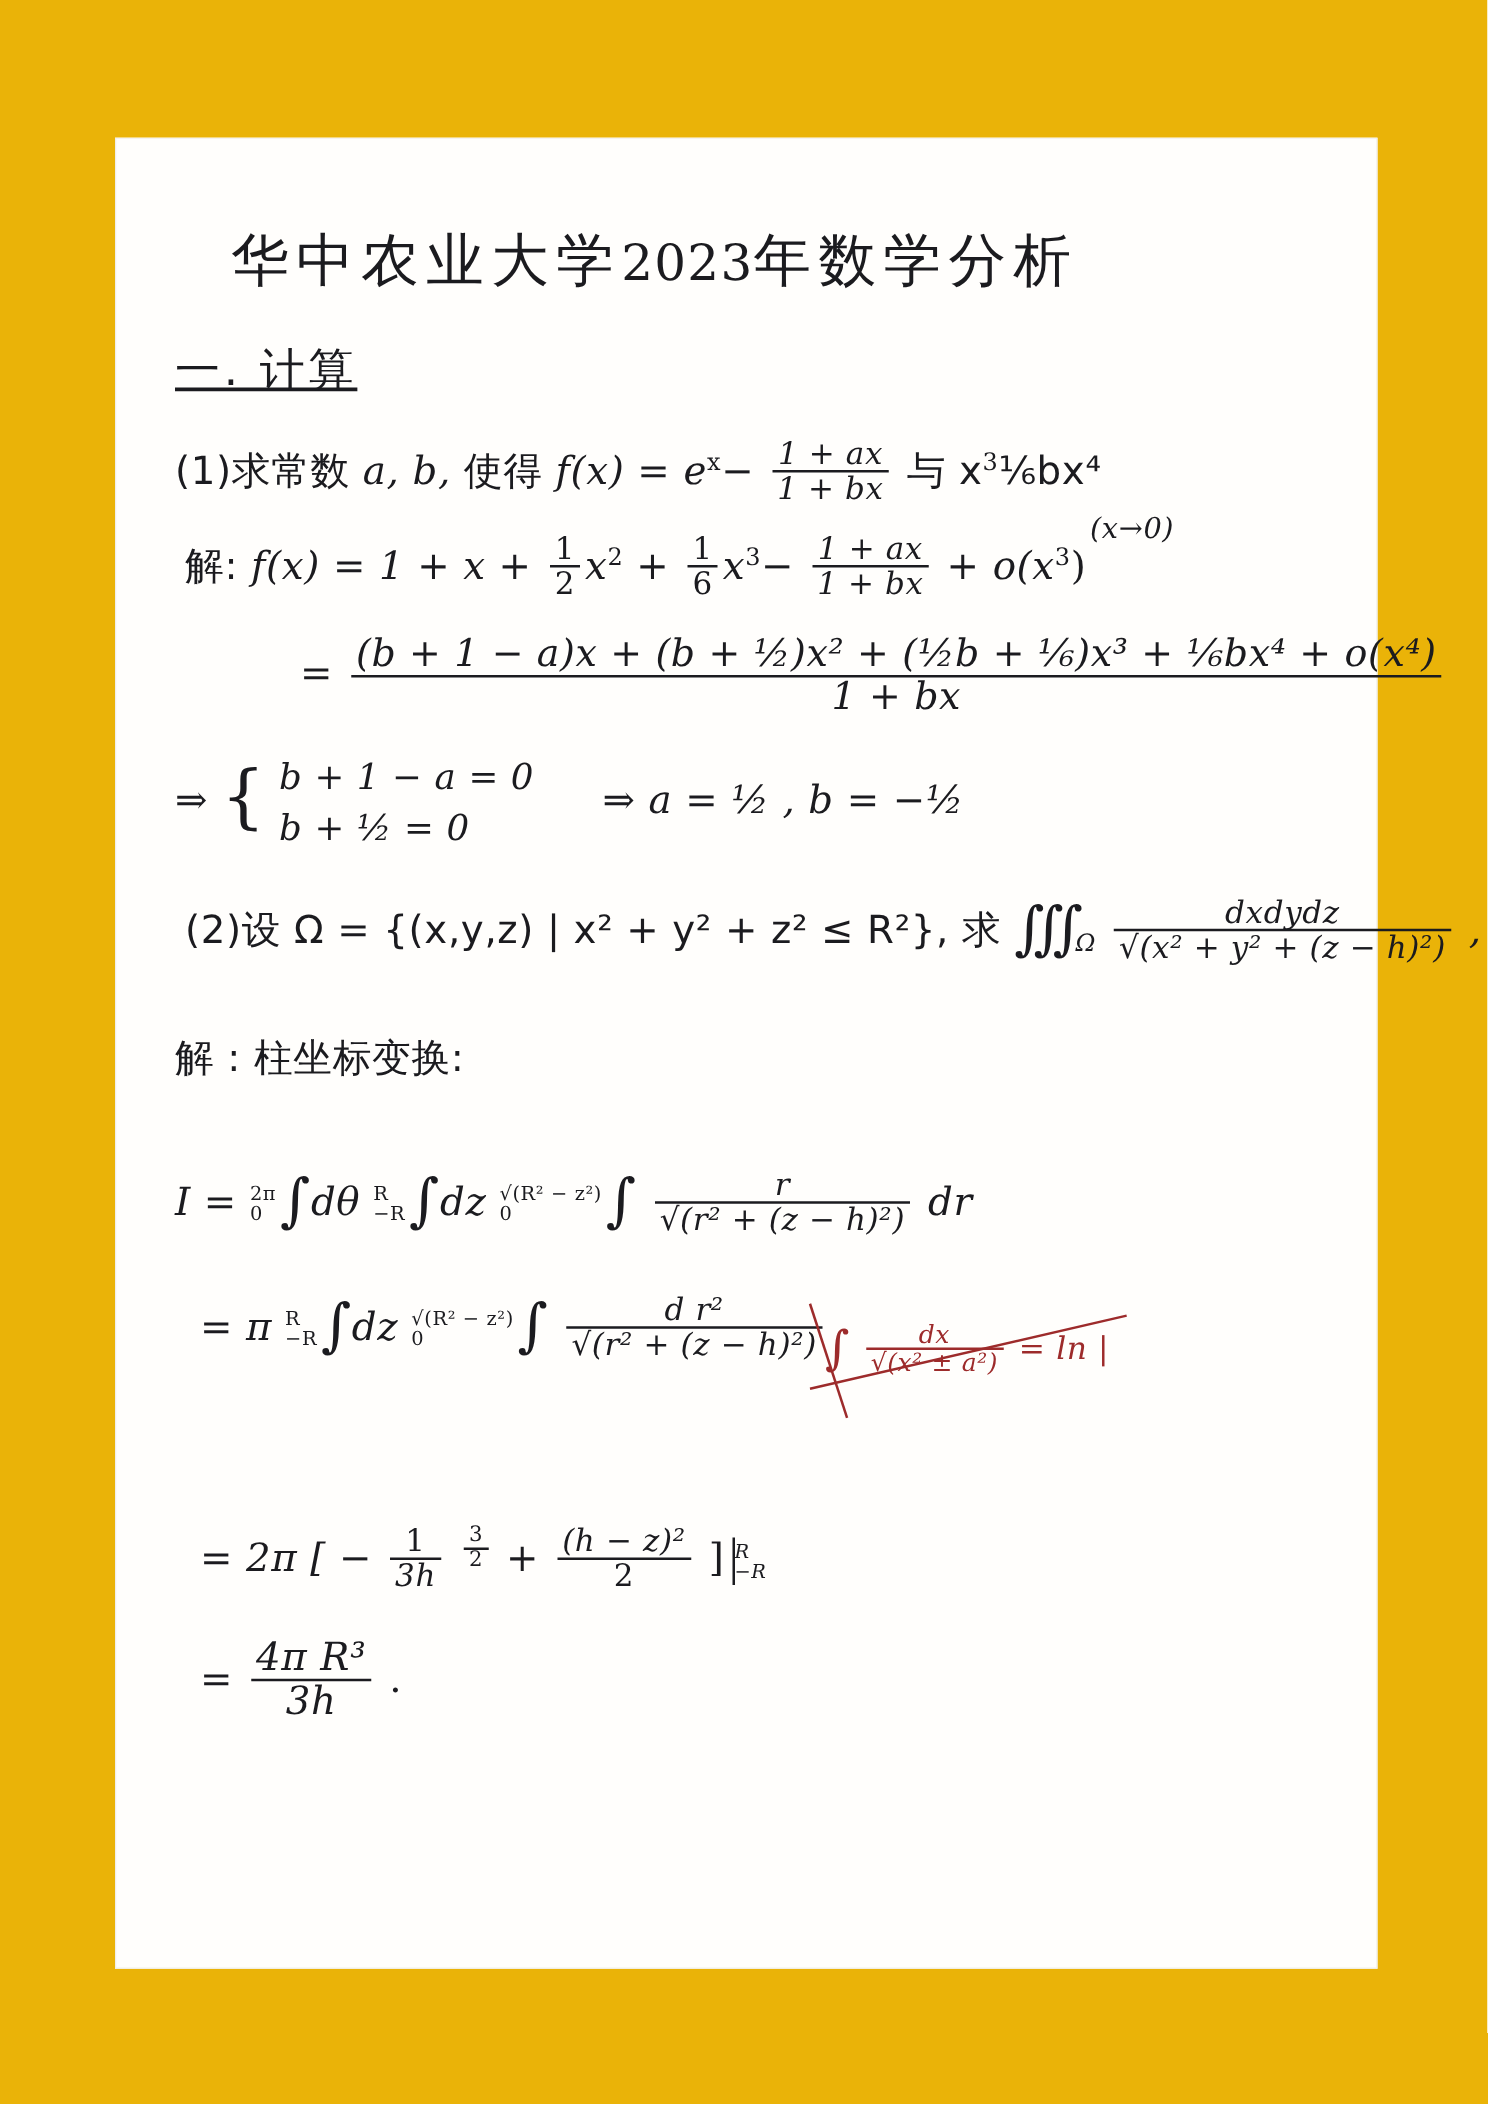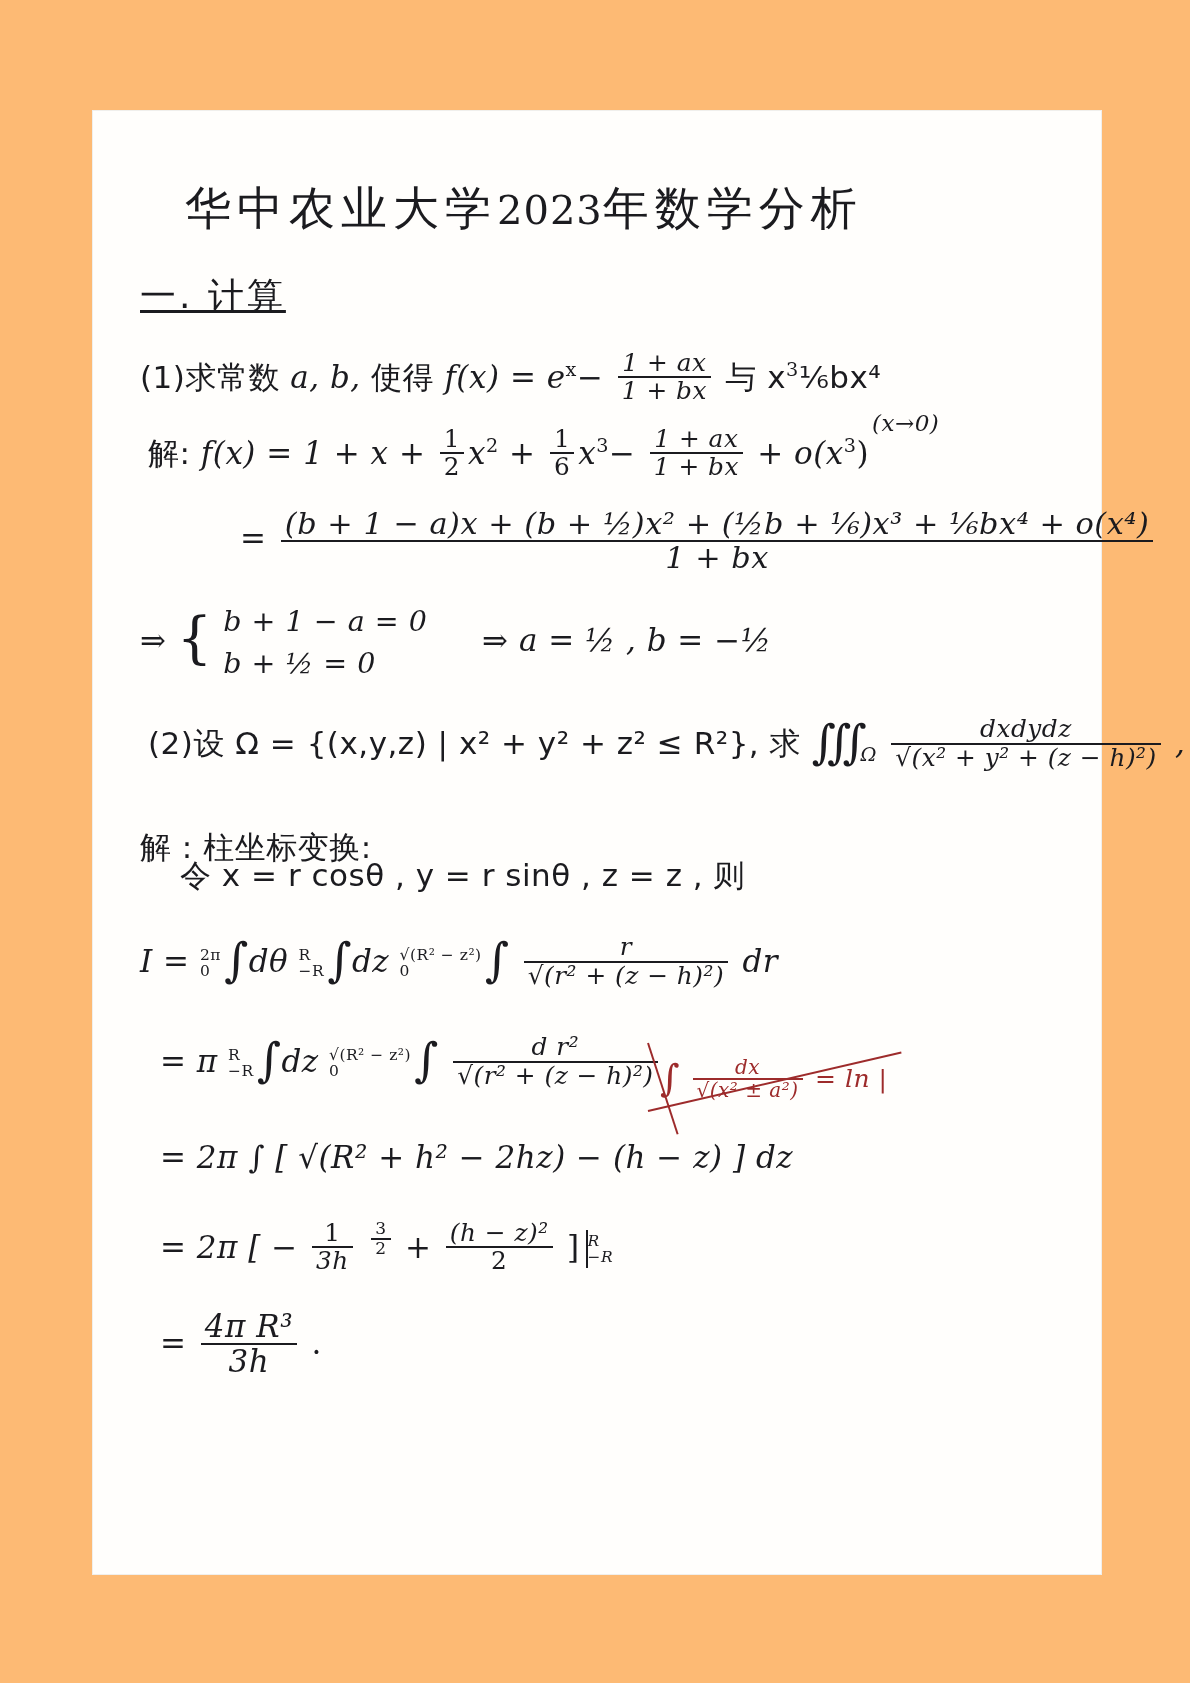--- a/index.html
+++ b/index.html
@@ -12,21 +12,21 @@
     height: 1683px;
     font-family: "Liberation Serif", serif;
     position: relative;
     overflow: hidden;
   }
   .page {
     position: absolute;
     left: 0; top: 0;
     width: 1190px;
     height: 1683px;
-    background: #fdba74;
+    background: #eab308;
   }
   
   .sheet {
     position: absolute;
     left: 92px;
     top: 110px;
     width: 1010px;
     height: 1465px;
     background: #fffefc;
     box-shadow: 0 0 0 1px #f0efec inset;
@@ -226,23 +226,20 @@
     <span class="intg intg3">∭</span><span class="sub hand">Ω</span>
     <span class="frac">
       <span class="num hand">dxdydz</span>
       <span class="den hand">√(x² + y² + (z − h)²)</span>
     </span>
     <span class="hand">, h &gt; R</span>
   </div>
 
   <div class="ink line l-6 cjk">解 : 柱坐标变换:</div>
 
-  <div class="ink line l-7">
-    <span class="cjk">令 x = r cosθ , y = r sinθ , z = z , 则</span>
-  </div>
 
   <div class="ink line l-8">
     <span class="hand">I =</span>
     <span class="limits">
       <span>2π</span>
       <span>0</span>
     </span><span class="intg">∫</span><span class="hand">dθ</span>
     <span class="limits">
       <span>R</span>
       <span>−R</span>
@@ -278,23 +275,20 @@
     <span style="font-size:1.5em;position:relative;top:4px;">∫</span>
     <span class="frac">
       <span class="num hand" style="border-color:#9d2b2b">dx</span>
       <span class="den hand" style="border-top-color:#9d2b2b">√(x² ± a²)</span>
     </span>
     <span class="hand">= ln |</span>
   </div>
   <div class="strike" style="left:648px; top:1110px; width:260px; transform: rotate(-13deg);"></div>
   <div class="strike" style="left:648px; top:1042px; width:96px; transform: rotate(72deg);"></div>
 
-  <div class="ink line l-10">
-    <span class="hand">= 2π ∫ [ √(R² + h² − 2hz) − (h − z) ] dz</span>
-  </div>
 
   <div class="ink line l-11">
     <span class="hand">= 2π [ −</span>
     <span class="frac">
       <span class="num">1</span>
       <span class="den hand">3h</span>
     </span>
     <span class="frac" style="font-size:.55em; top:-10px;">
       <span class="num">3</span>
       <span class="den">2</span>

